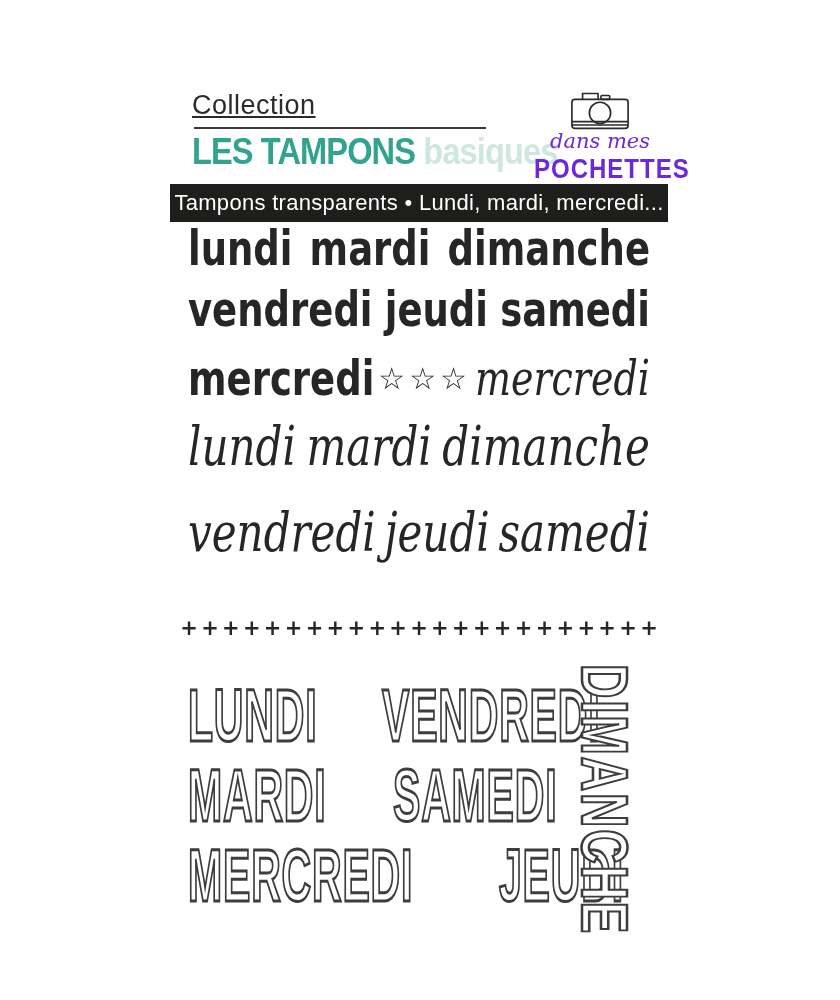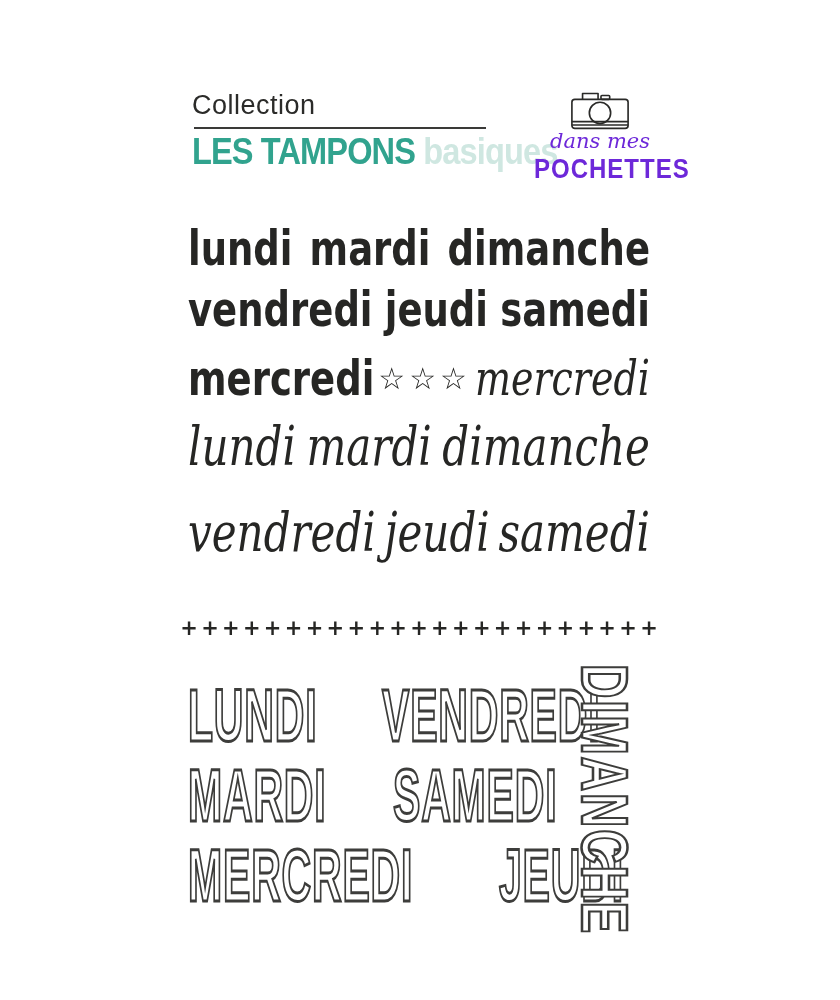--- a/index.html
+++ b/index.html
@@ -2,21 +2,21 @@
 <html><head>
 <meta charset="utf-8">
 <style>
   html,body{margin:0;padding:0;background:#fff;}
   .page{position:relative;width:840px;height:1000px;background:#ffffff;overflow:hidden;
         font-family:"Liberation Sans",sans-serif;color:#262624;}
   .content{position:absolute;left:170px;top:88px;width:498px;height:912px;}
 
   
   .collection{position:absolute;left:22px;top:2px;font-size:27px;font-weight:300;
-              color:#2b2b29;letter-spacing:.5px;}
+              color:#2b2b29;letter-spacing:.5px;text-decoration:underline;}
   .rule{position:absolute;left:24px;top:39px;width:292px;height:2px;background:#3a3a38;}
   .brand{position:absolute;left:22px;top:43px;white-space:nowrap;font-weight:bold;
          font-size:37px;letter-spacing:-1px;transform:scaleX(.88);transform-origin:left center;}
   .brand-primary{color:#31a38e;}
   .brand-secondary{color:#cfe7e1;}
   .logo{position:absolute;right:2px;top:0;width:132px;text-align:center;color:#6d28d9;}
   .camera{display:block;margin:0 auto;width:62px;height:44px;}
   .logo-script{font-family:"DejaVu Serif",serif;font-style:italic;font-size:21px;margin-top:-3px;}
   .logo-name{font-size:24px;font-weight:bold;letter-spacing:1px;transform:scaleY(1.15);
              transform-origin:center top;}
@@ -70,20 +70,21 @@
           <rect x="3" y="11" width="58" height="30" rx="3"></rect>
           <circle cx="32" cy="25" r="11"></circle>
           <line x1="3" y1="34" x2="61" y2="34"></line>
           <line x1="3" y1="37.5" x2="61" y2="37.5"></line>
         </svg>
         <div class="logo-script">dans mes</div>
         <div class="logo-name">POCHETTES</div>
       </div>
     </div>
 
+    <div class="banner">Tampons transparents • Lundi, mardi, mercredi...</div>
 
     <div class="row" style="top:140px">
       <span class="marker-word">lundi</span>
       <span class="marker-word">mardi</span>
       <span class="marker-word">dimanche</span>
     </div>
 
     <div class="row" style="top:200px">
       <span class="marker-word">vendredi</span>
       <span class="marker-word">jeudi</span>

